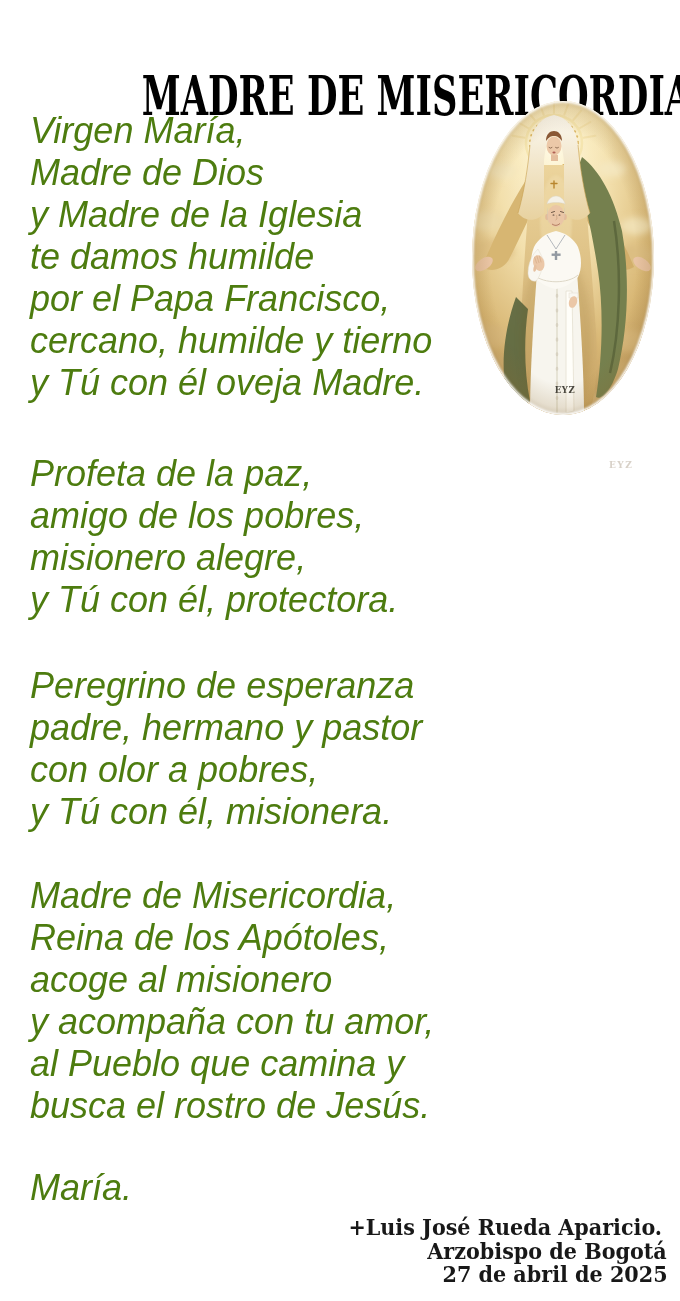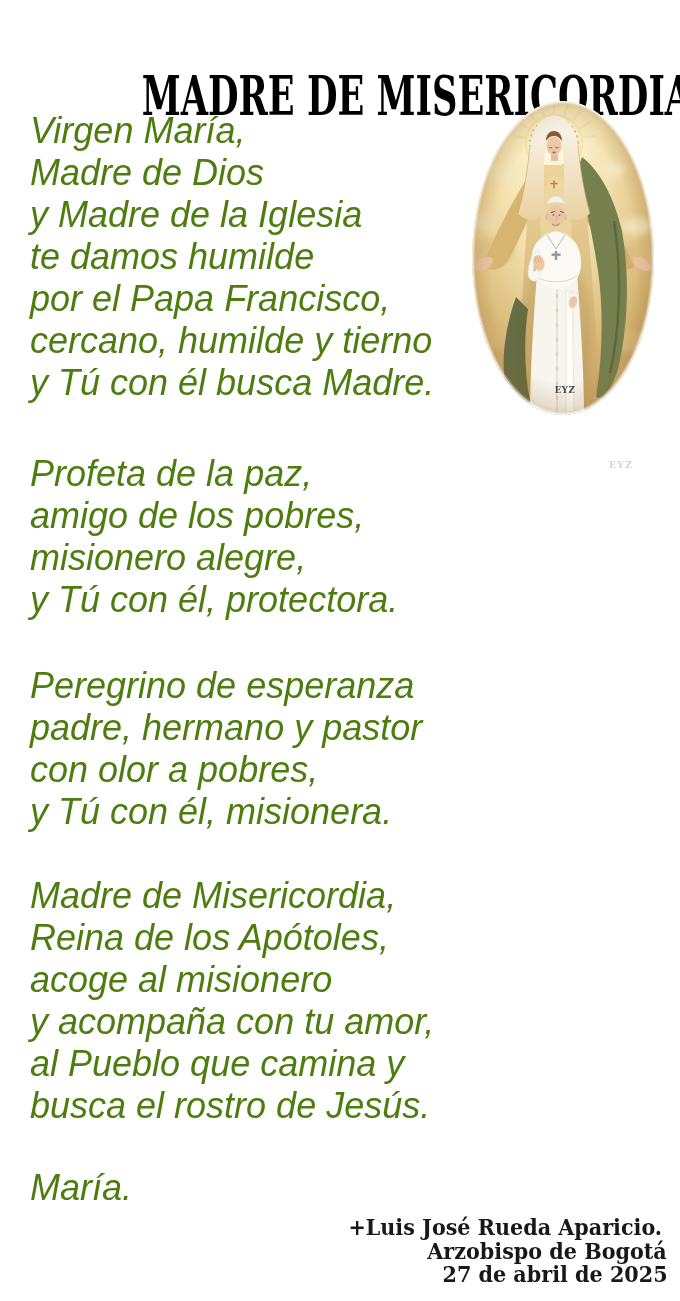--- a/index.html
+++ b/index.html
@@ -92,21 +92,21 @@
 
   <div class="prayer">
     <div>
         <p class="stanza">
           <span class="line">Virgen María,</span>
           <span class="line">Madre de Dios</span>
           <span class="line">y Madre de la Iglesia</span>
           <span class="line">te damos humilde</span>
           <span class="line">por el Papa Francisco,</span>
           <span class="line">cercano, humilde y tierno</span>
-          <span class="line">y Tú con él busca Madre.</span>
+          <span class="line">y Tú con él oveja Madre.</span>
         </p>
         <p class="stanza">
           <span class="line">Profeta de la paz,</span>
           <span class="line">amigo de los pobres,</span>
           <span class="line">misionero alegre,</span>
           <span class="line">y Tú con él, protectora.</span>
         </p>
         <p class="stanza">
           <span class="line">Peregrino de esperanza</span>
           <span class="line">padre, hermano y pastor</span>

